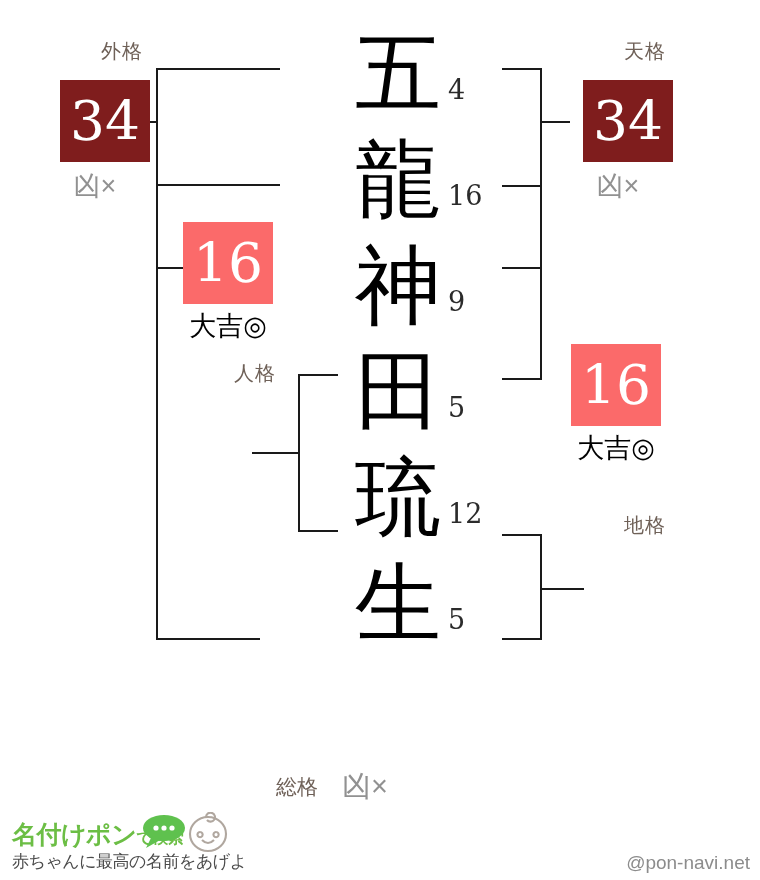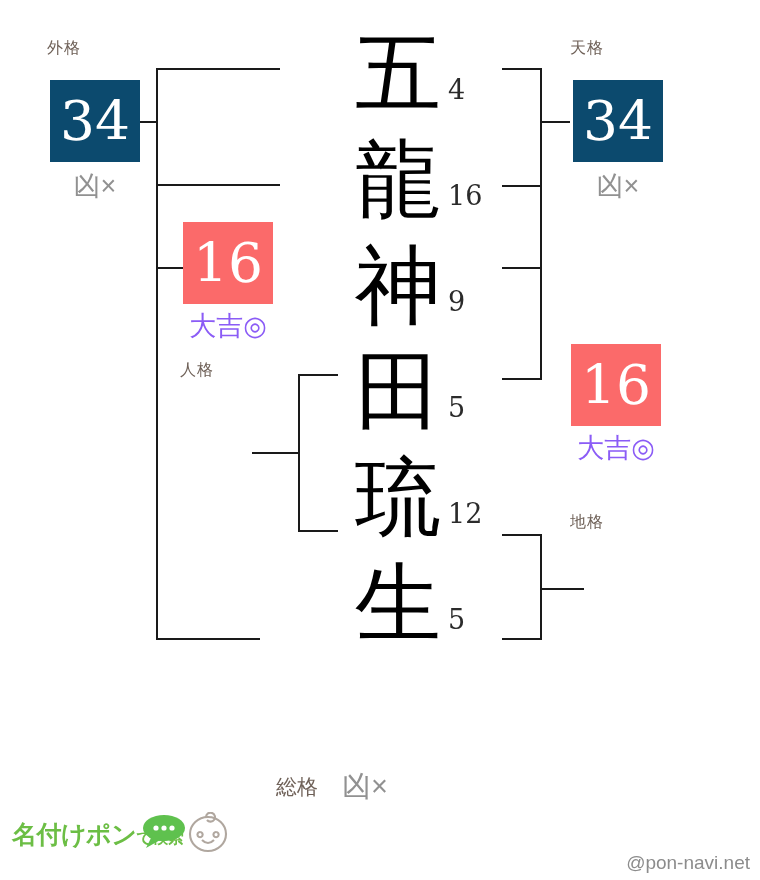--- a/index.html
+++ b/index.html
@@ -60,48 +60,48 @@
     font-size: 27px;
     color: #2b2b2b;
     line-height: 1;
   }
 
   
   .kaku { position: absolute; }
   .kaku-label {
     position: absolute;
     width: 100%;
-    text-align: left;
-    font-size: 16px;
+    text-align: right;
+    font-size: 20px;
     color: #6f6158;
     letter-spacing: 1px;
     white-space: nowrap;
   }
   .kaku-box {
     position: absolute;
     width: 90px;
     height: 82px;
     line-height: 82px;
     text-align: center;
     font-family: "DejaVu Serif", "Liberation Serif", serif;
     font-size: 55px;
     color: #ffffff;
   }
-  .kaku-box.bad  { background: #0c4a6e; }
+  .kaku-box.bad  { background: #7f1d1d; margin-left: 10px; }
   .kaku-box.good { background: #fb6a6a; }
   .kaku-verdict {
     position: absolute;
     width: 100%;
     text-align: center;
     font-size: 27px;
     white-space: nowrap;
     letter-spacing: 0px;
   }
   .kaku-verdict.bad  { color: #919191; }
-  .kaku-verdict.good { color: #8b5cf6; }
+  .kaku-verdict.good { color: #000000; }
 
   
   #sou-wrap {
     position: absolute;
     left: 276px;
     top: 754px;
     display: flex;
     align-items: center;
     height: 66px;
   }
@@ -268,20 +268,21 @@
 
   <div id="sou-wrap">
     <div id="sou-label">総格</div>
     <div id="sou-verdict">凶×</div>
   </div>
 
   <div id="footer-logo">
     <div id="logo-main">
       <span>名付けポン</span><span class="small">で検索</span>
     </div>
+    <div id="logo-sub">赤ちゃんに最高の名前をあげよ</div>
 
     <svg id="logo-art" viewBox="0 0 100 48">
 
       <g>
         <ellipse cx="32" cy="16" rx="21" ry="13" fill="#5fc14e"></ellipse>
         <path d="M20 24 L14 36 L30 27 Z" fill="#5fc14e"></path>
         <circle cx="24" cy="16" r="2.6" fill="#ffffff"></circle>
         <circle cx="32" cy="16" r="2.6" fill="#ffffff"></circle>
         <circle cx="40" cy="16" r="2.6" fill="#ffffff"></circle>
       </g>

